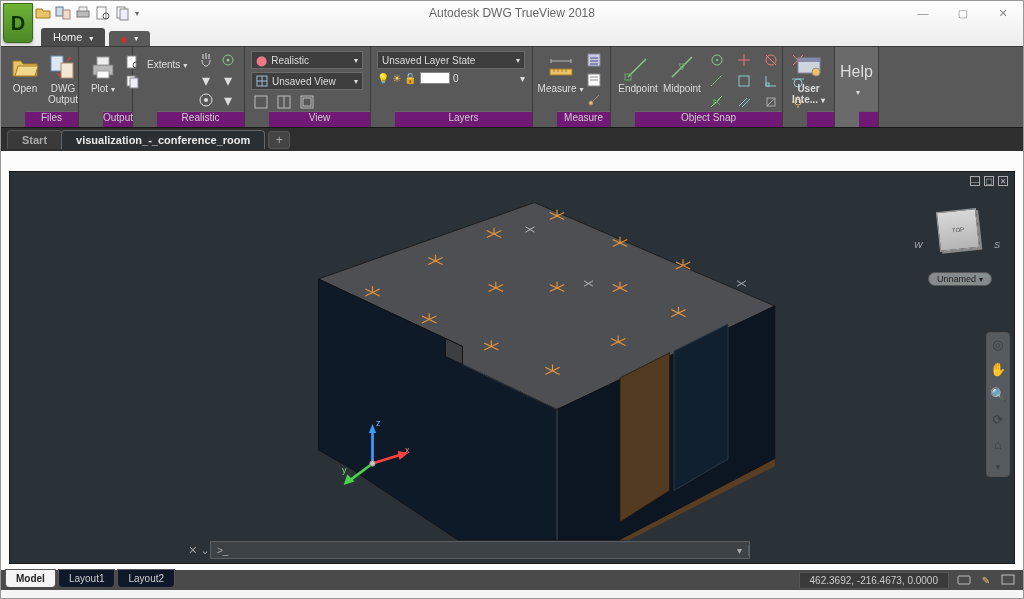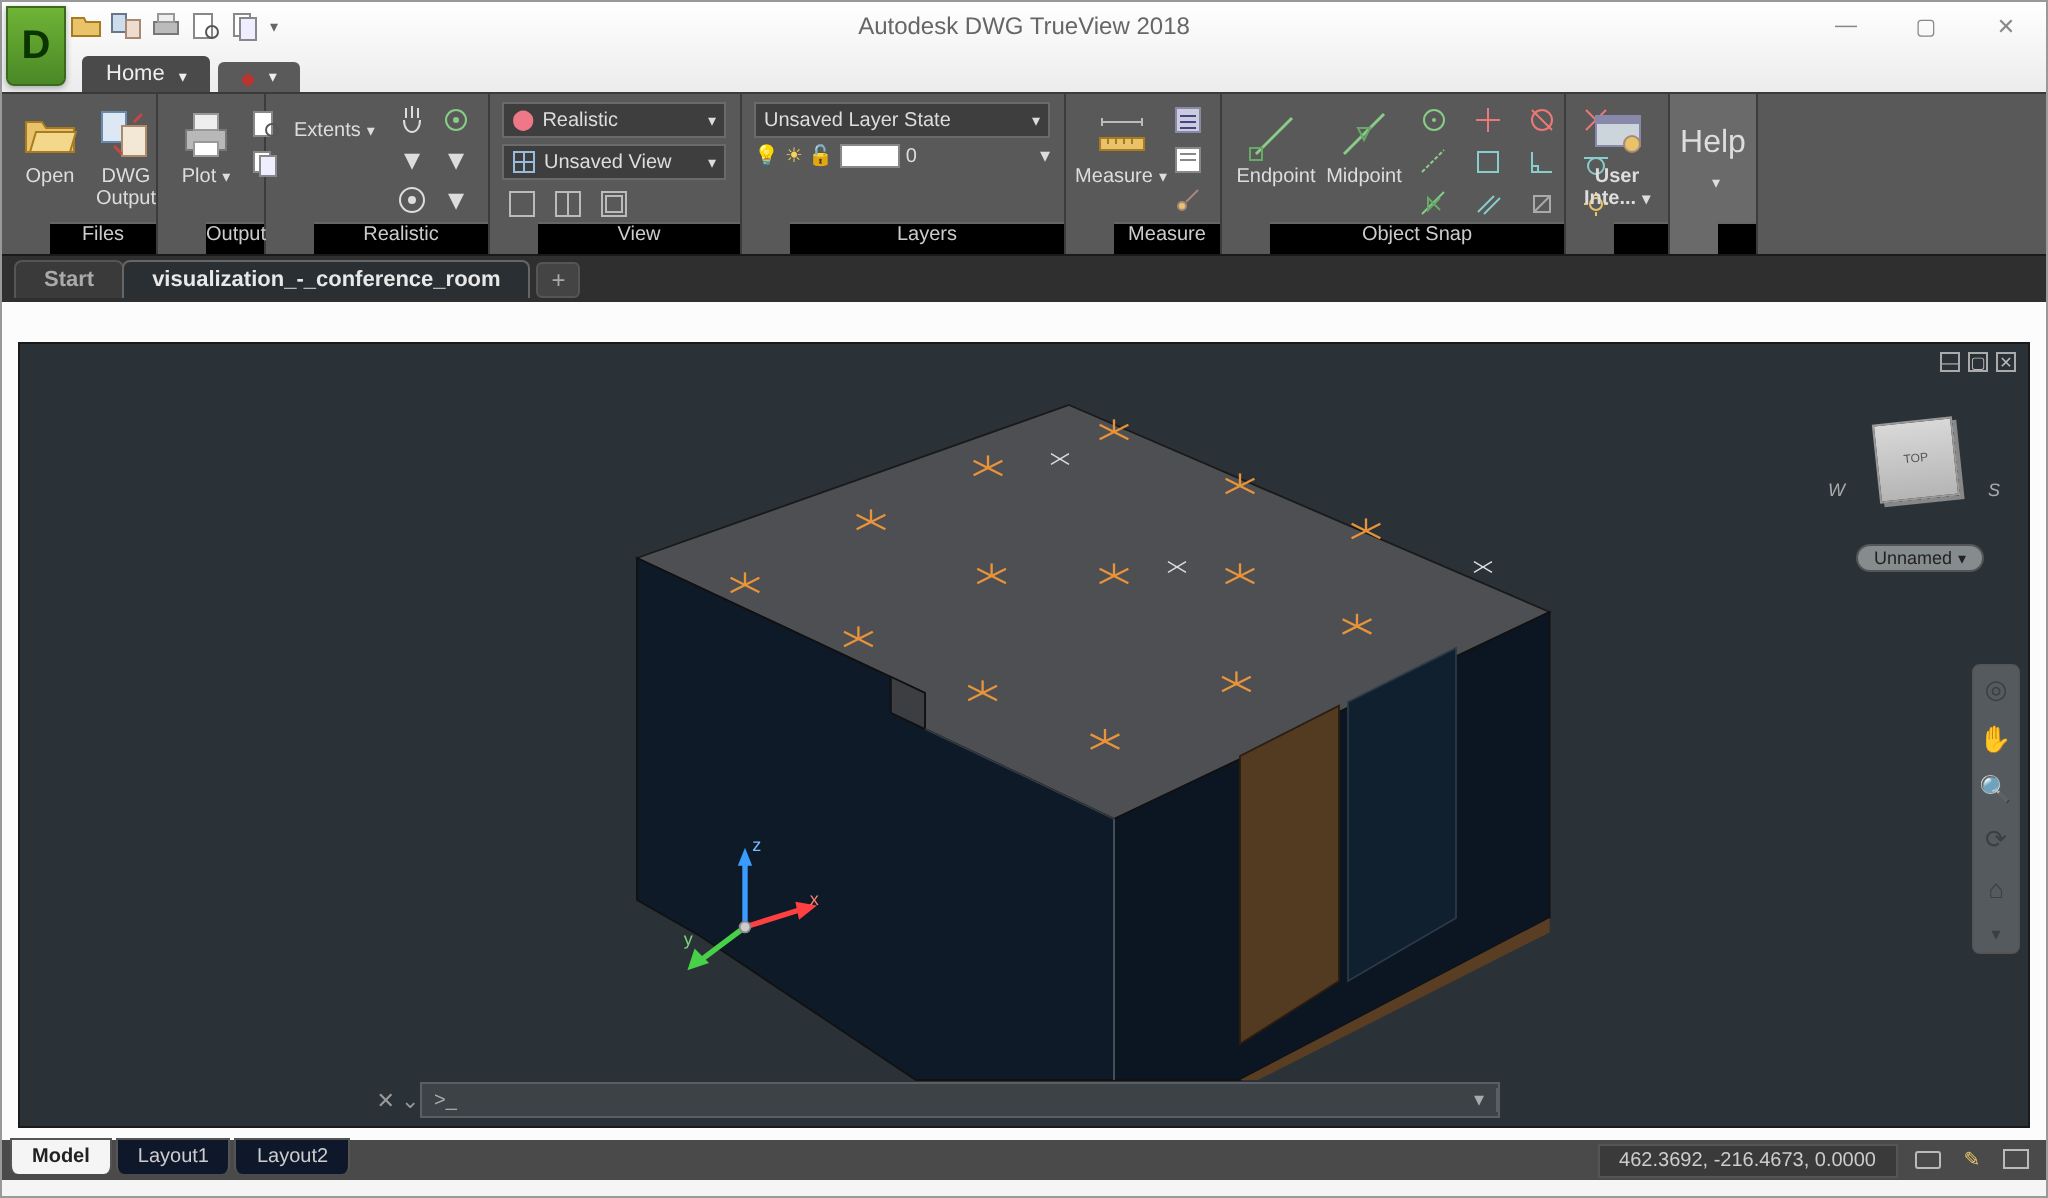--- a/index.html
+++ b/index.html
@@ -20,21 +20,21 @@
 .tabsbar { height: 22px; background: linear-gradient(#f5f5f5,#ececec); display: flex; align-items: flex-end; padding-left: 40px; border-bottom: 1px solid #3a3a3a; }
 .ribtab { padding: 3px 12px; font-size: 11px; color: #444; background: #5a5a5a; color: #eee; border-radius: 3px 3px 0 0; margin-right: 4px; display: flex; align-items: flex-end; gap: 4px;}
 .ribtab.active { background: #4a4a4a; }
 .ribtab .camtinydot { width: 6px; height: 6px; background: #b33; border-radius: 50%; }
 .tab-caret { font-size: 8px; margin-left: 3px; }
 
 
 .ribbon { height: 80px; background: #595959; display: flex; color: #ddd; }
 .panel { border-right: 1px solid #3c3c3c; display: flex; flex-direction: column; }
 .panel-body { flex: 1; display: flex; align-items: flex-start; padding: 4px 6px 0 6px; gap: 2px; }
-.panel-label { height: 16px; font-size: 10px; text-align: center; color: #ccc; background: #000000; border-top: 1px solid #666; margin-left: 24px; }
+.panel-label { height: 16px; font-size: 10px; text-align: center; color: #ccc; background: #701a75; border-top: 1px solid #666; margin-left: 24px; }
 
 .bigbtn { display: flex; flex-direction: column; align-items: center; justify-content: flex-start; padding: 2px 4px; gap: 2px; min-width: 36px; }
 .bigbtn .icon { width: 28px; height: 28px; }
 .bigbtn .lbl { font-size: 10px; line-height: 11px; text-align: center; color: #ddd; }
 .smallgrid { display: grid; grid-template-columns: repeat(3, 20px); grid-auto-rows: 18px; gap: 2px; align-content: start; }
 .smallbtn { width: 20px; height: 18px; display: flex; align-items: center; justify-content: center; }
 .dd { height: 18px; background: #3e3e3e; border: 1px solid #6a6a6a; display: flex; align-items: center; padding: 0 4px; font-size: 10px; color: #ddd; gap: 4px; }
 .dd .caret { margin-left: auto; font-size: 8px; }
 .viewcol { display: flex; flex-direction: column; gap: 3px; width: 112px; }
 .layercol { display:flex; flex-direction:column; gap:3px; width: 148px; }

